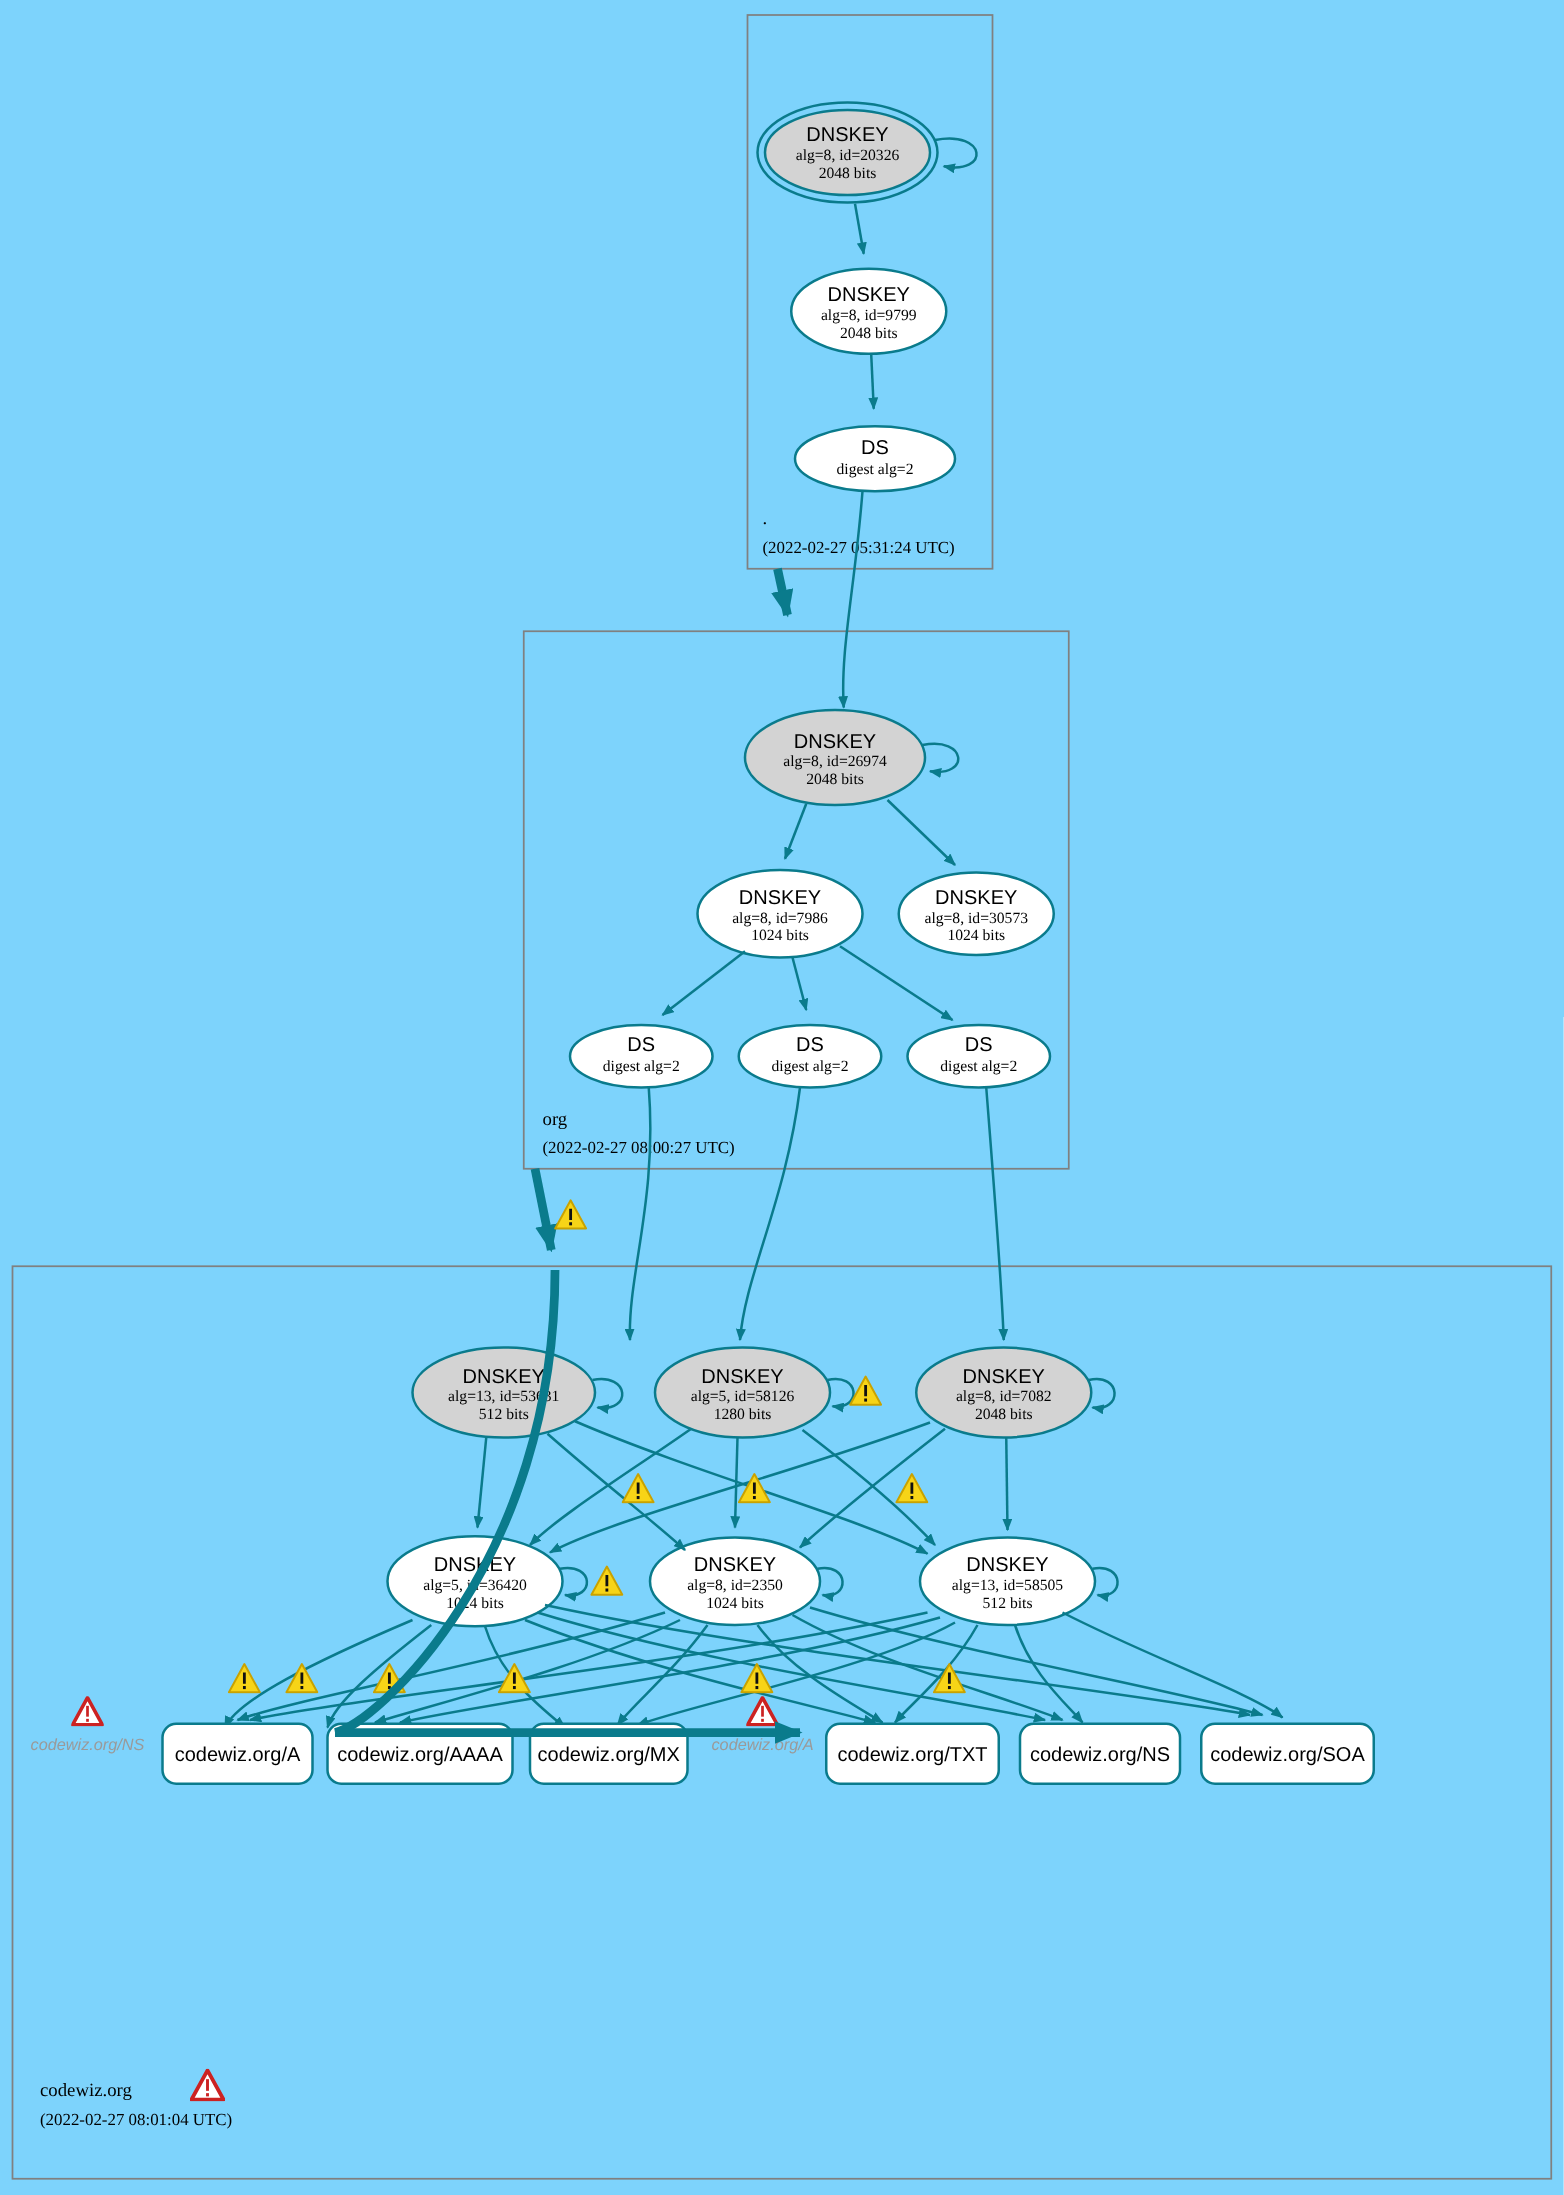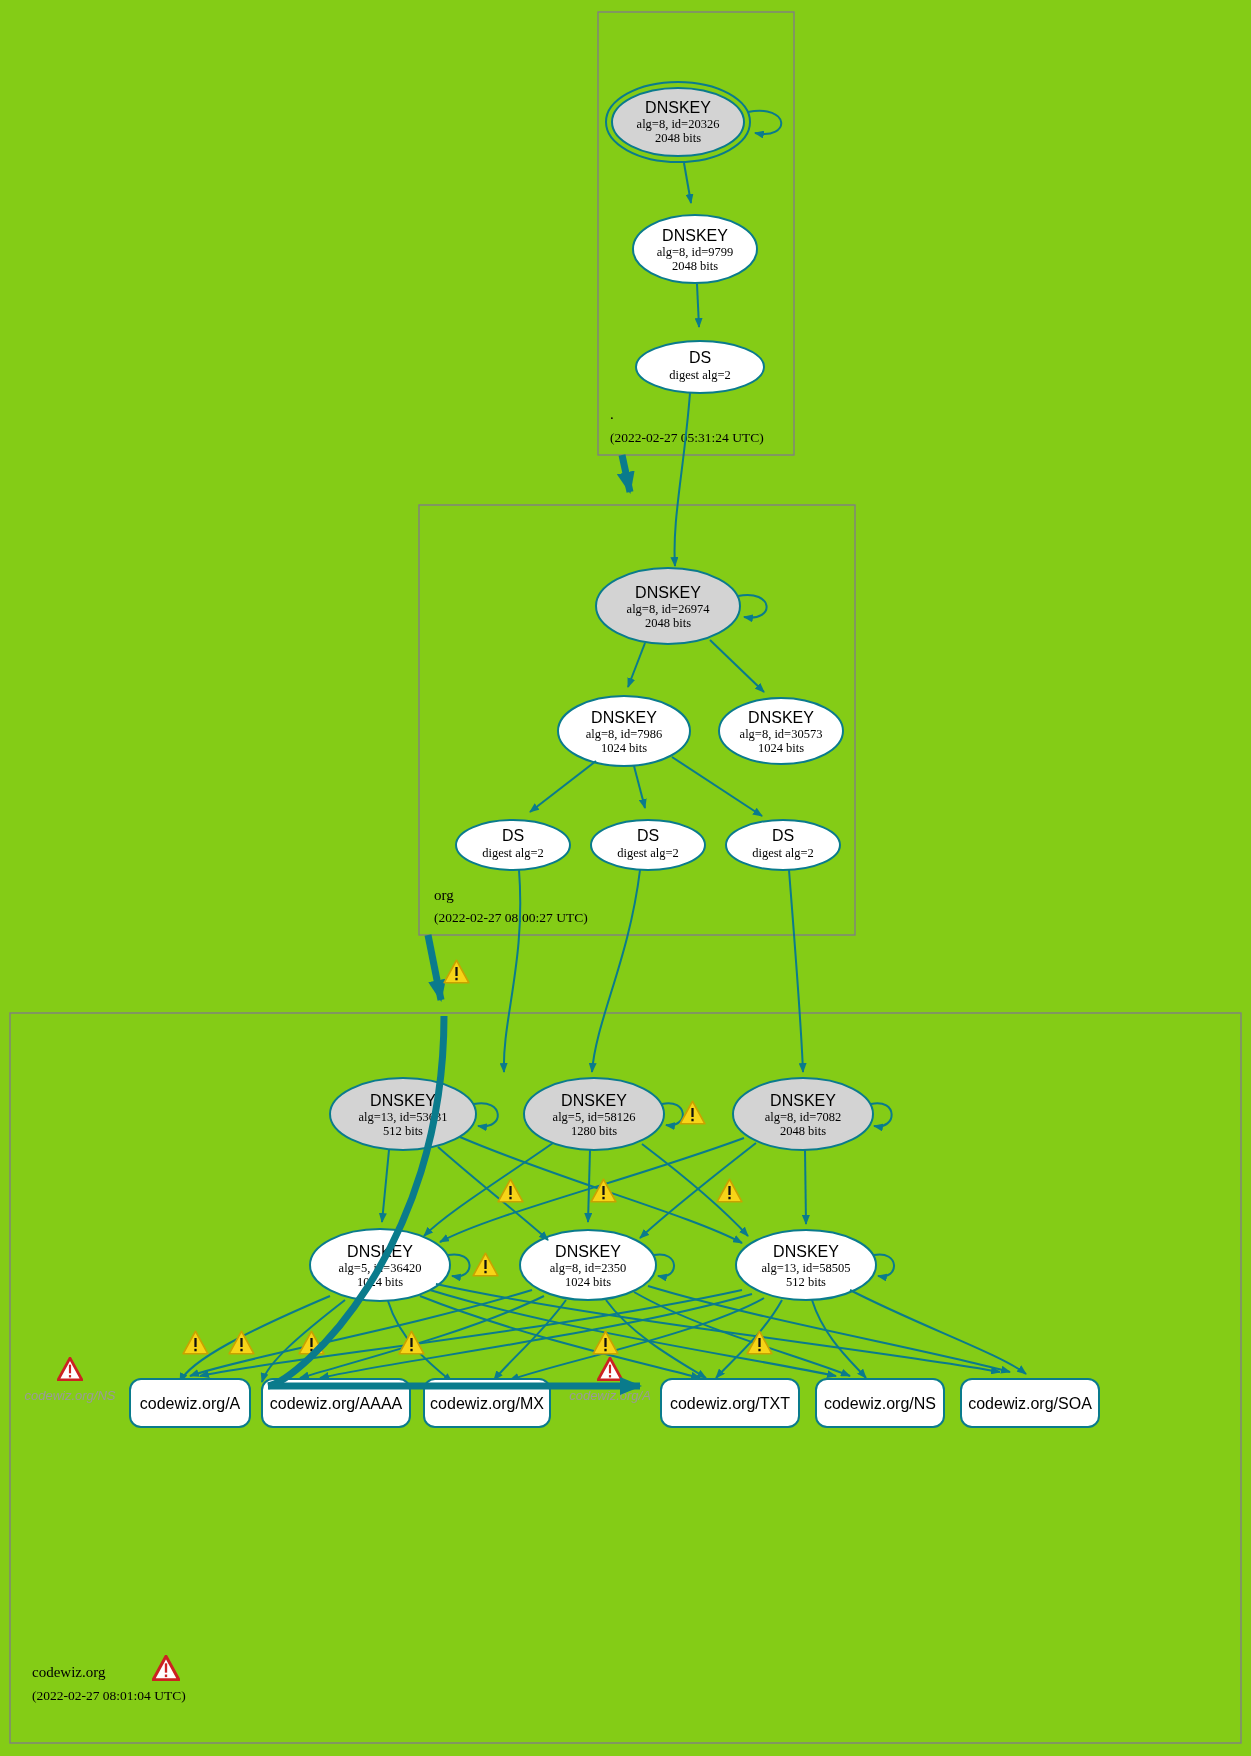--- a/index.html
+++ b/index.html
@@ -1,17 +1,17 @@
 <!DOCTYPE html>
 <html><head>
 <meta charset="utf-8">
 <style>
   html,body{margin:0;padding:0;background:#ffffff;}
   body{font-family:"Liberation Serif", serif;}
-  #stage{position:relative;width:1251px;height:1756px;overflow:hidden;background:#84cc16;}
+  #stage{position:relative;width:1251px;height:1756px;overflow:hidden;background:#7dd3fc;}
   svg#canvas{position:absolute;left:0;top:0;width:1251px;height:1756px;}
 
   .zone-box{fill:none;stroke:#808080;stroke-width:1.4;}
   .node-ell{fill:#ffffff;stroke:#0a7b8c;stroke-width:2;}
   .node-ell.sep{fill:#d3d3d3;}
   .node-ell.outer{fill:none;stroke:#0a7b8c;stroke-width:2;}
   .rr-box{fill:#ffffff;stroke:#0a7b8c;stroke-width:2;}
   .edge{fill:none;stroke:#0a7b8c;stroke-width:2;}
   .edge.thick{stroke-width:7;}
   .arrowfill{fill:#0a7b8c;}

